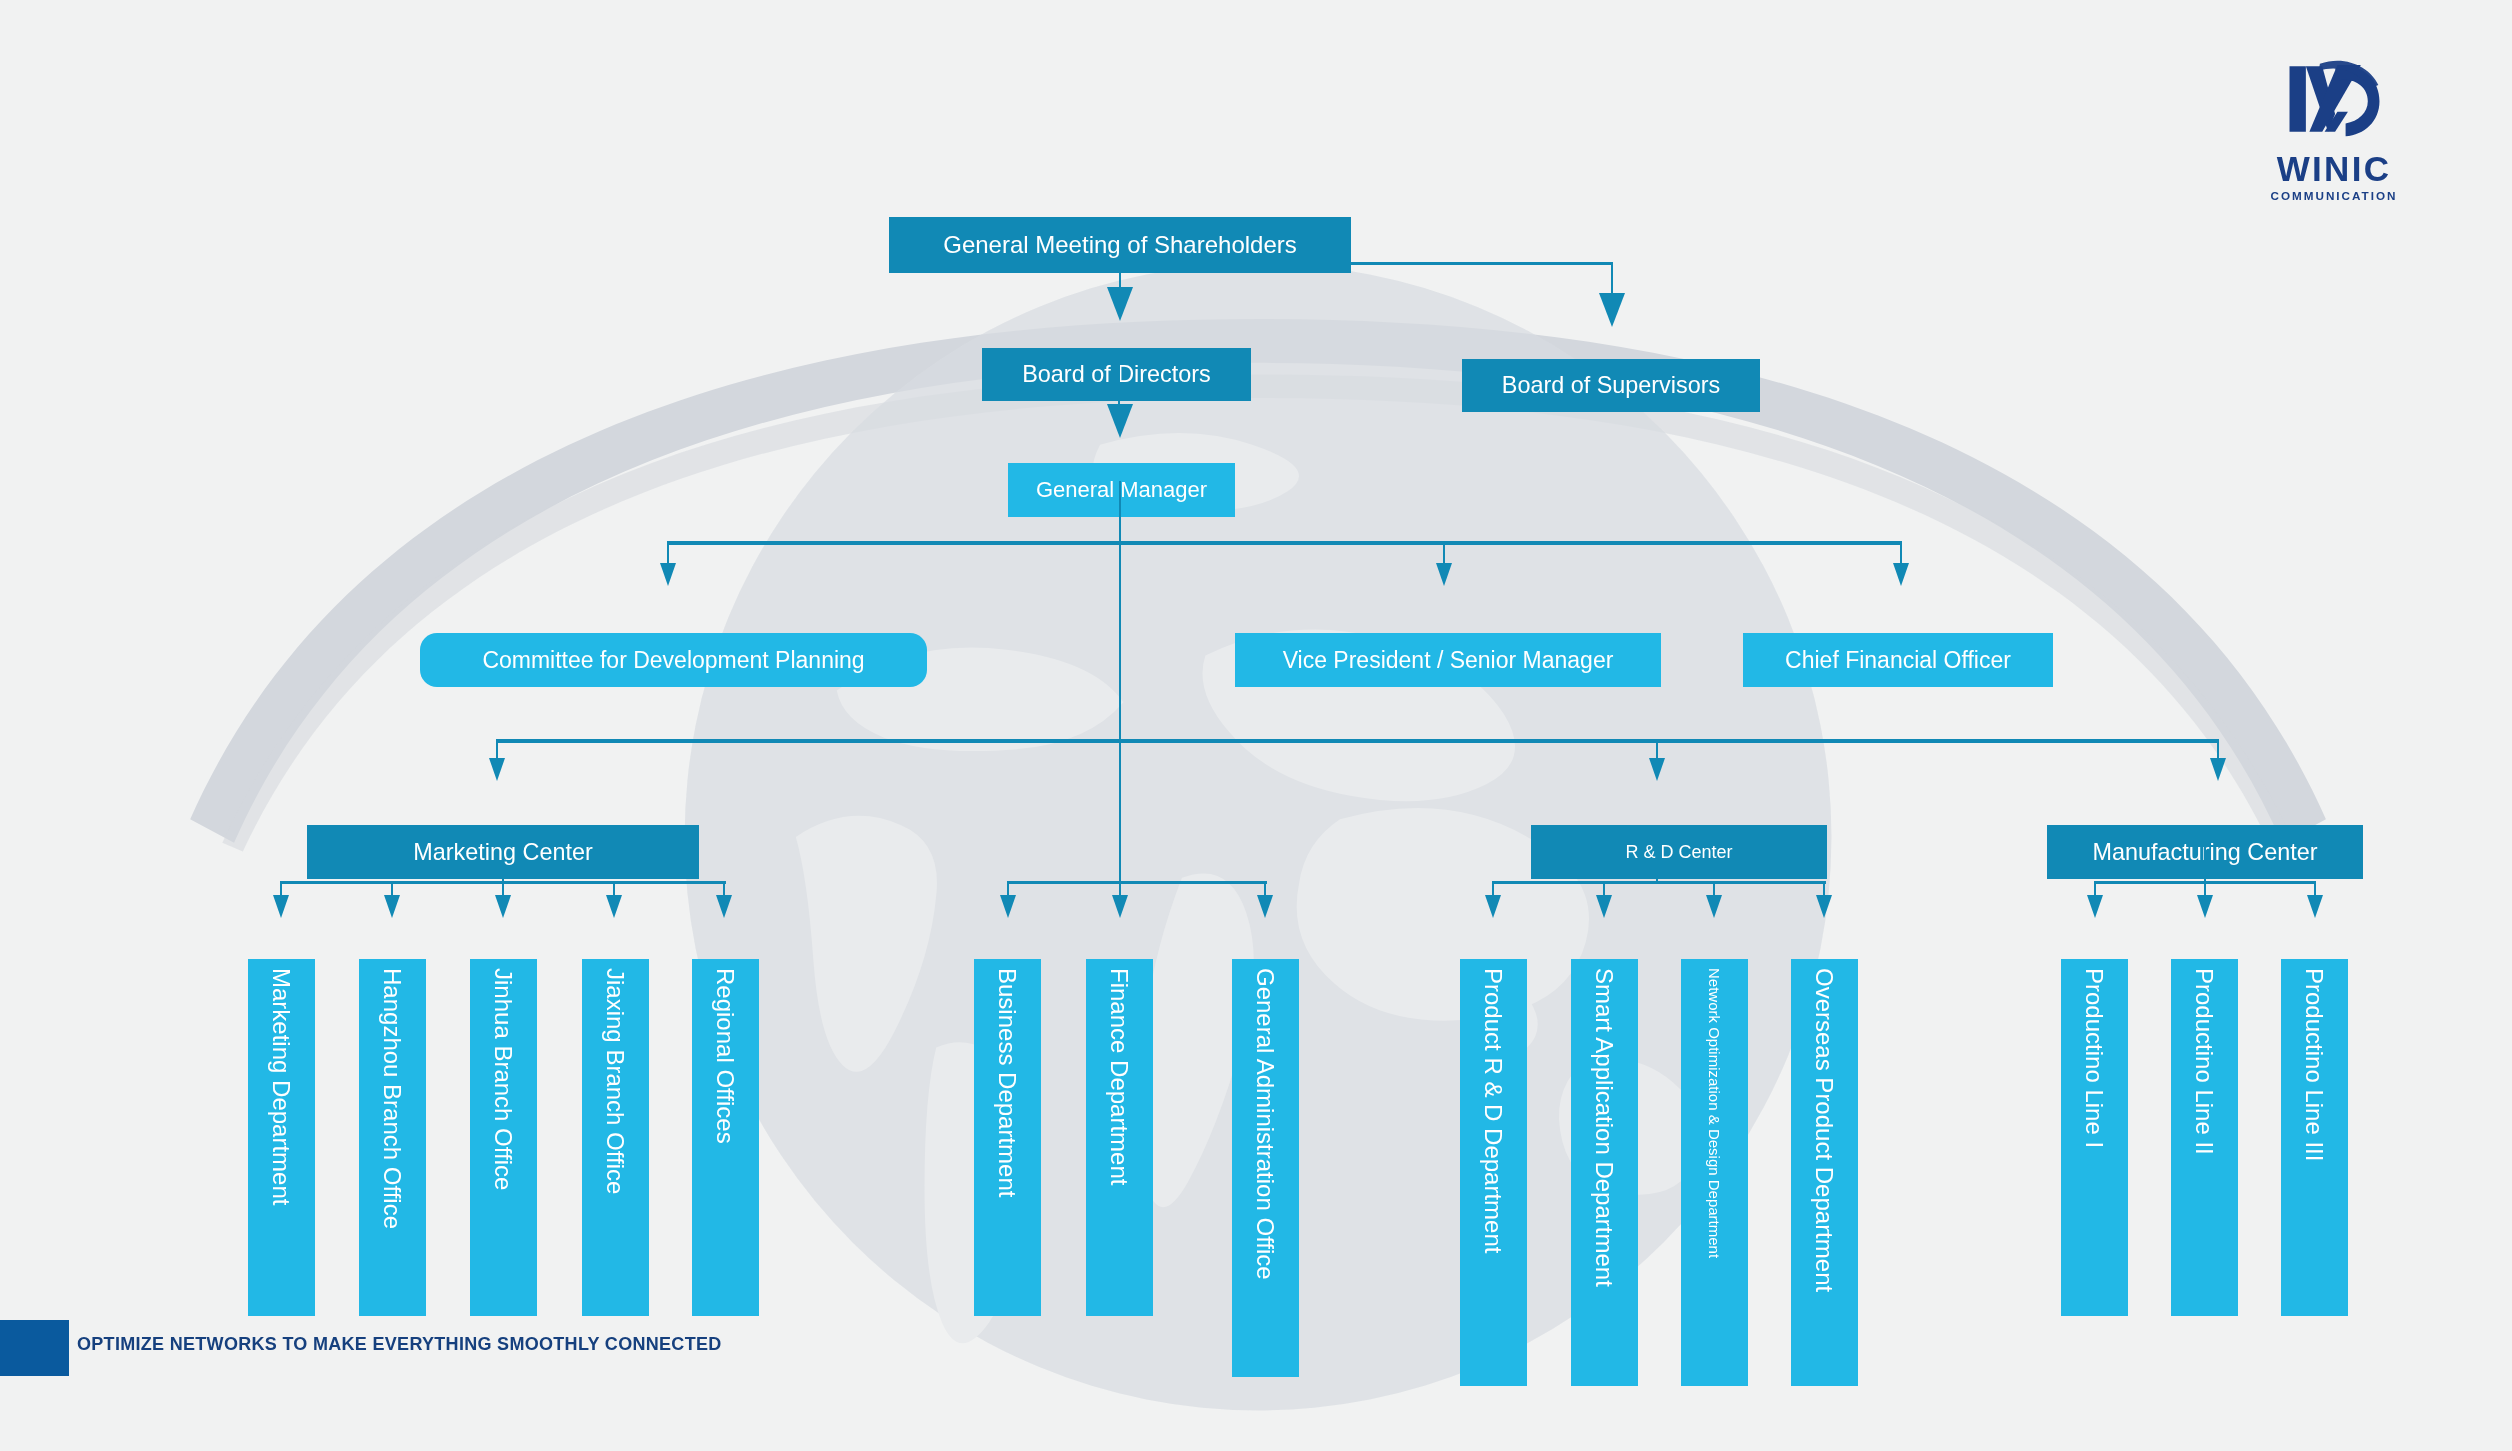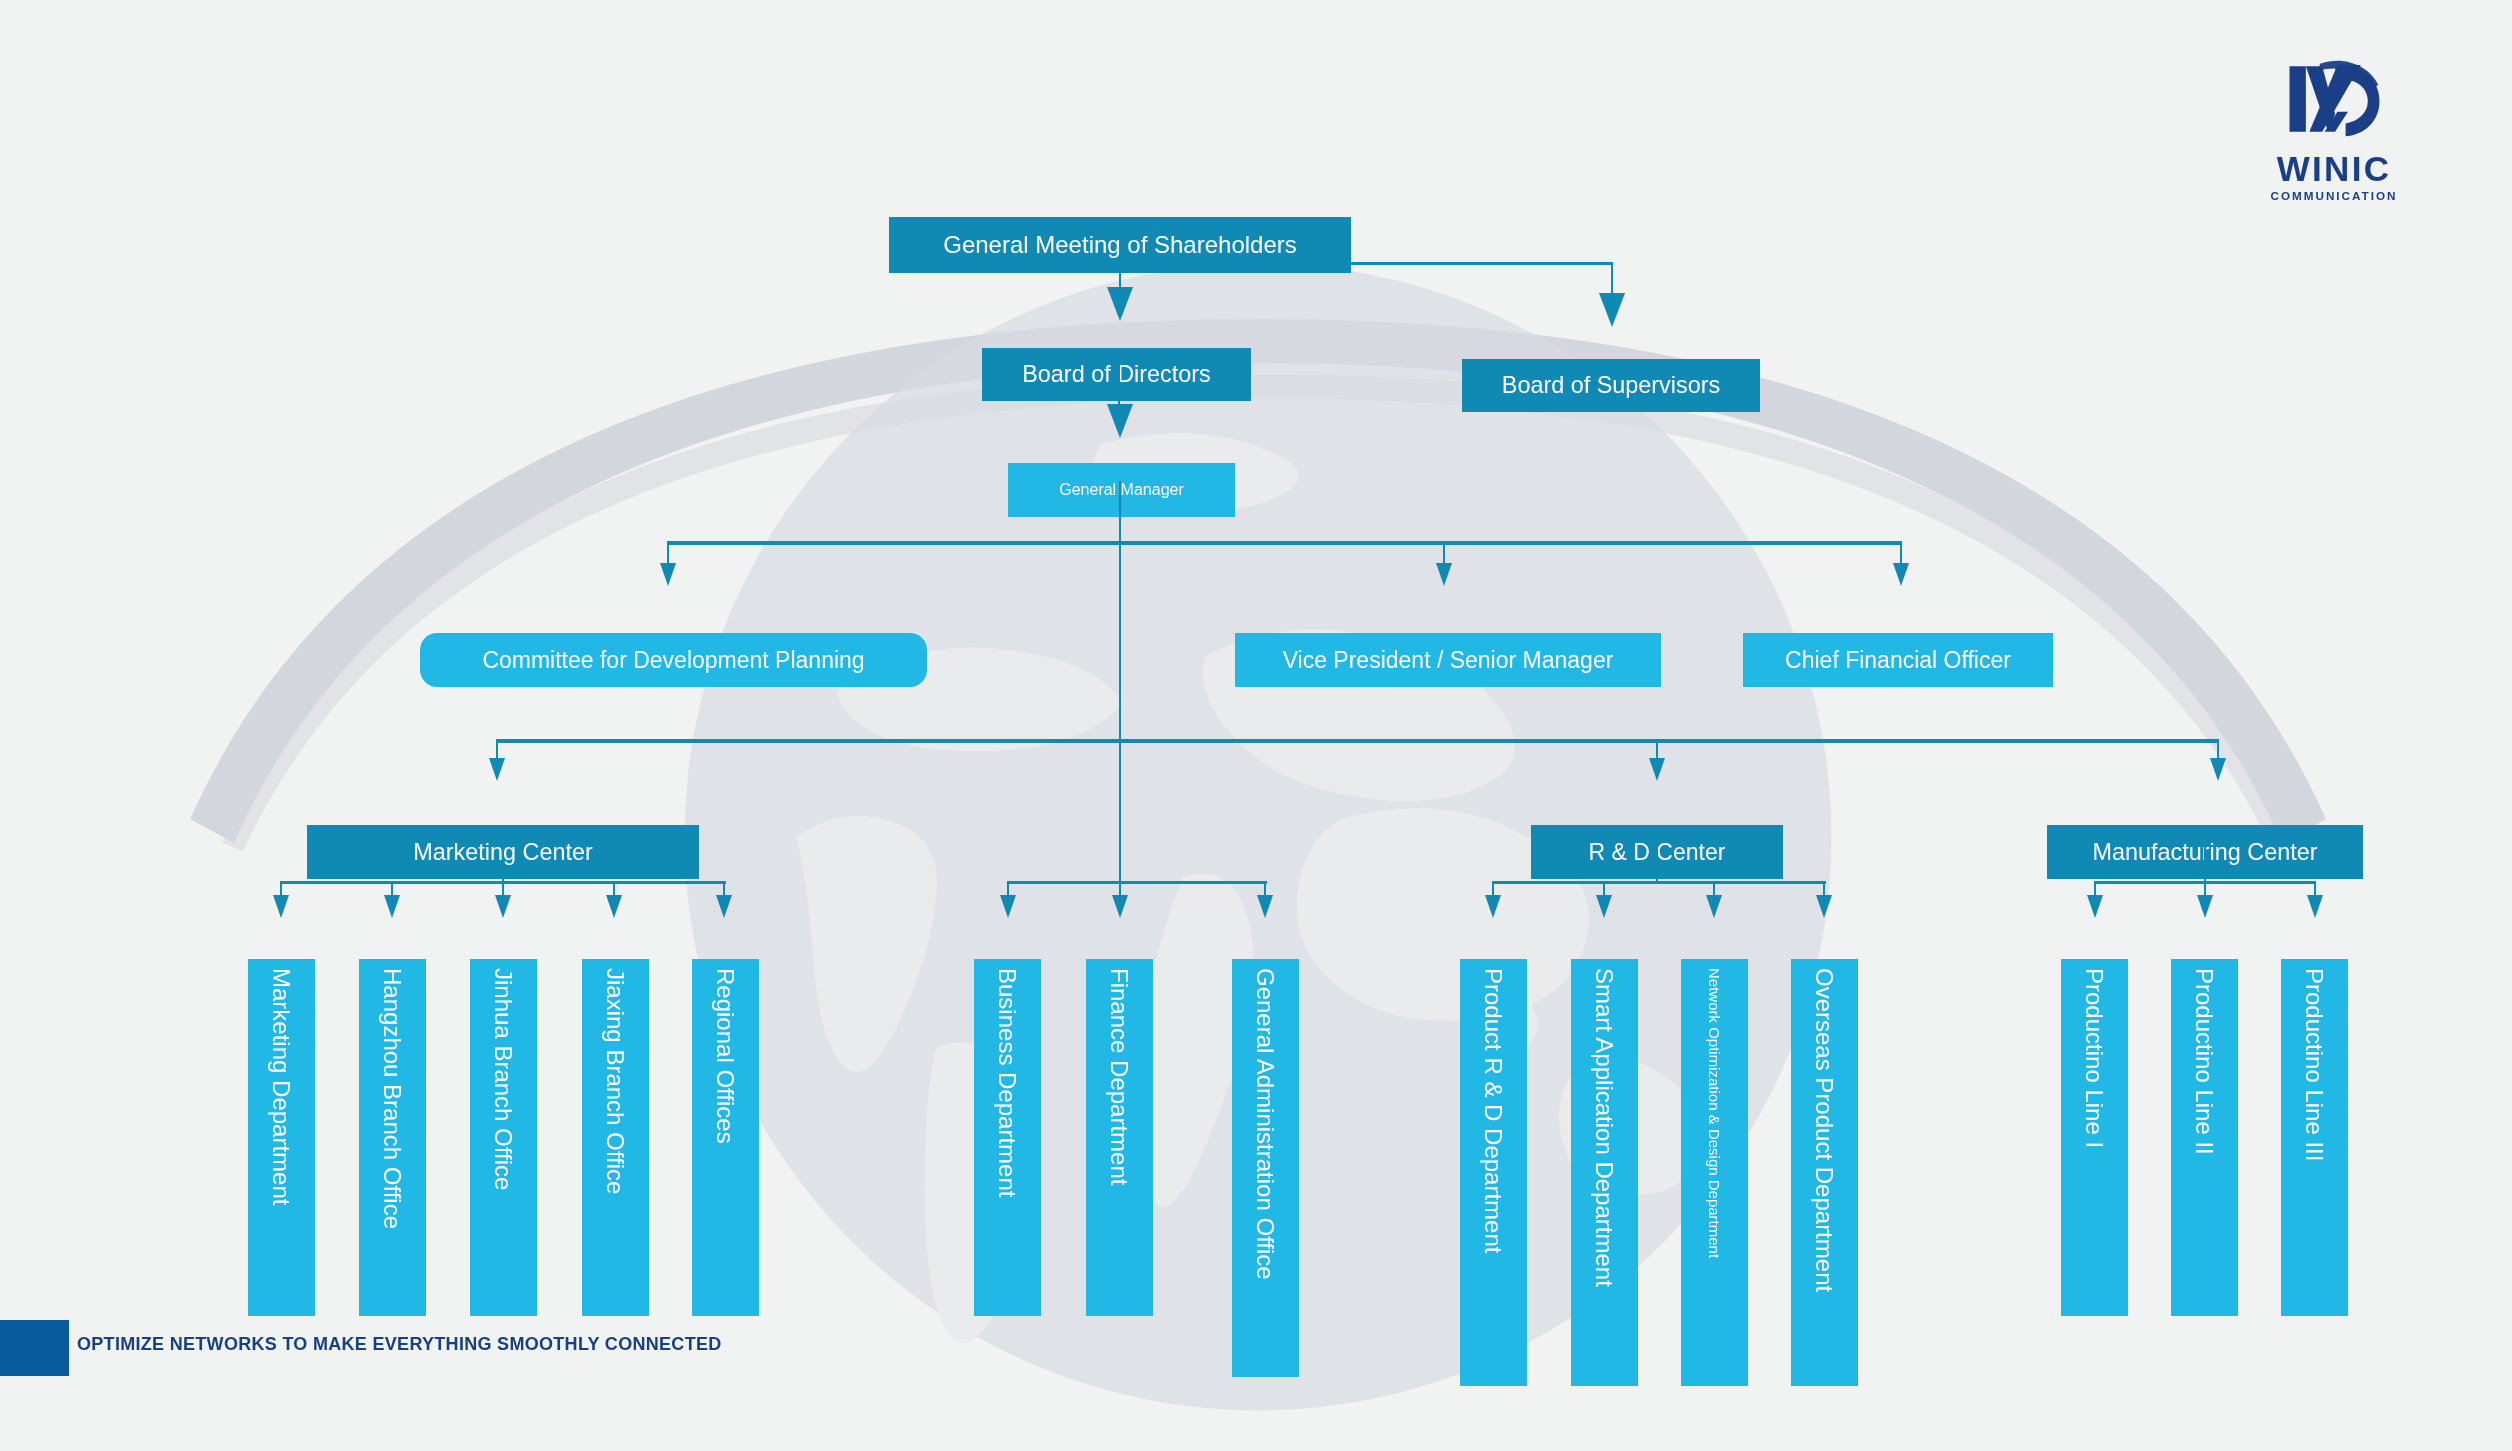--- a/index.html
+++ b/index.html
@@ -139,21 +139,21 @@
     <span>Board of Directors</span>
   </div>
 
   <div class="node dark" style="left:1462px;top:323px;width:298px;height:53px;font-size:23.4px;">
     <span>Board of Supervisors</span>
   </div>
 
   <div class="ln vln" style="left:1118px;top:365px;width:2.3px;height:47px;"></div>
   <div class="arrow" style="left:1107px;top:404px;"></div>
 
-  <div class="node light" style="left:1008px;top:427px;width:227px;height:54px;font-size:16px;">
+  <div class="node light" style="left:1008px;top:427px;width:227px;height:54px;font-size:22px;">
     <span>General Manager</span>
   </div>
 
   <div class="ln vln" style="left:1119px;top:481px;width:2.3px;height:410px;"></div>
 
   <div class="ln hln" style="left:667px;top:541px;width:1235px;height:3.5px;"></div>
   <div class="ln vln" style="left:667px;top:541px;width:2.3px;height:26px;"></div>
   <div class="ln vln" style="left:1443px;top:541px;width:2.3px;height:26px;"></div>
   <div class="ln vln" style="left:1900px;top:541px;width:2.3px;height:26px;"></div>
   <div class="arrow sm" style="left:660px;top:563px;"></div>
@@ -177,21 +177,21 @@
   <div class="ln vln" style="left:1656px;top:739px;width:2.3px;height:23.4px;"></div>
   <div class="ln vln" style="left:2217px;top:739px;width:2.3px;height:23.4px;"></div>
   <div class="arrow sm" style="left:489px;top:758px;"></div>
   <div class="arrow sm" style="left:1649px;top:758px;"></div>
   <div class="arrow sm" style="left:2210px;top:758px;"></div>
 
   <div class="node dark" style="left:307px;top:789px;width:392px;height:54px;font-size:23.4px;">
     <span>Marketing Center</span>
   </div>
 
-  <div class="node dark" style="left:1531px;top:789px;width:252px;height:54px;font-size:23px;">
+  <div class="node dark" style="left:1531px;top:789px;width:296px;height:54px;font-size:18px;">
     <span>R &amp; D Center</span>
   </div>
 
   <div class="node dark" style="left:2047px;top:789px;width:316px;height:54px;font-size:23.4px;">
     <span>Manufacturing Center</span>
   </div>
 
   <div class="ln vln" style="left:502px;top:843px;width:2.3px;height:41px;"></div>
   <div class="ln hln" style="left:280px;top:881px;width:446px;height:2.9px;"></div>
   <div class="ln vln" style="left:280px;top:881px;width:2.3px;height:30px;"></div>

